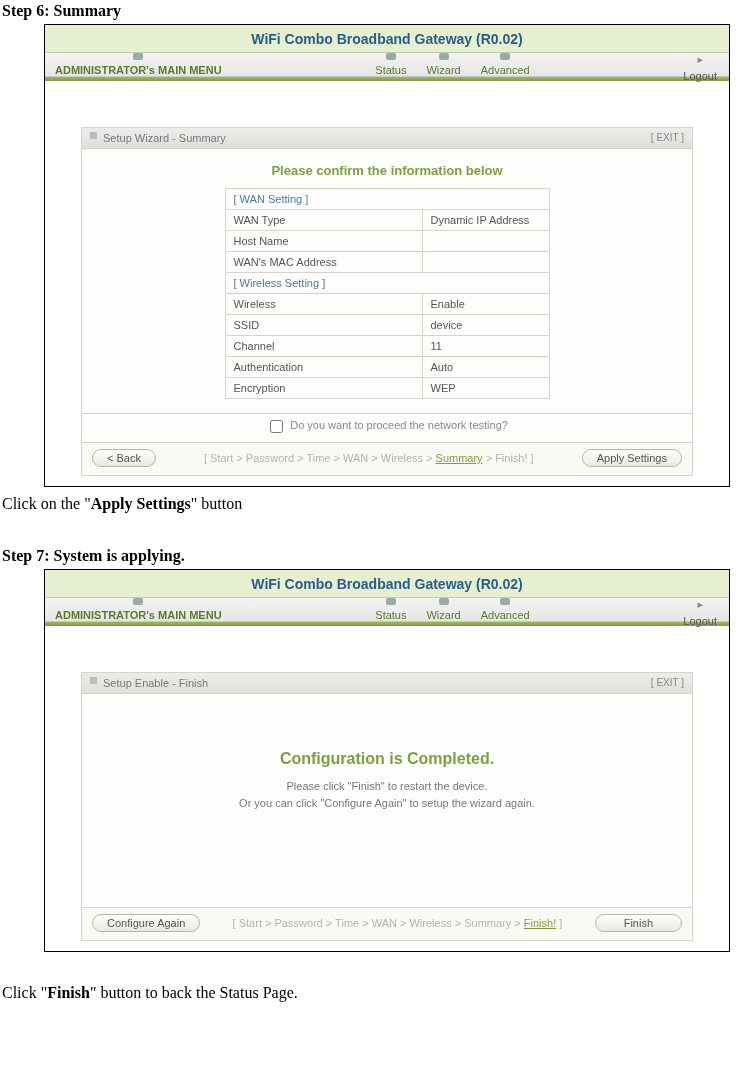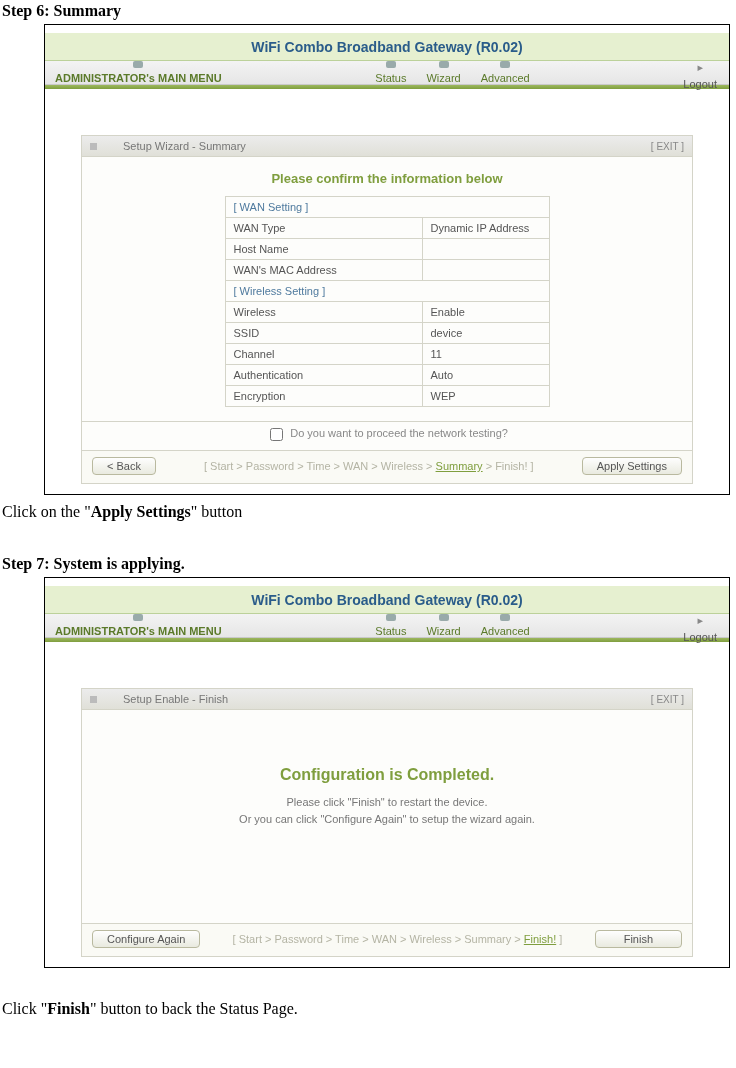--- a/index.html
+++ b/index.html
@@ -27,21 +27,20 @@
     font-size: 11px;
   }
   .ss-title {
     background: #e6f0d0;
     color: #2a5c8a;
     font-weight: bold;
     text-align: center;
     padding: 6px 0 5px;
     font-size: 14px;
     border-bottom: 1px solid #bcd19a;
-    margin-top: 8px;
   }
   .ss-menu {
     display: flex;
     align-items: center;
     background: linear-gradient(#f3f3f3,#e6e6e6);
     border-bottom: 1px solid #c9c9c9;
     height: 23px;
     font-size: 11px;
     color: #5b7a2a;
   }
@@ -76,27 +75,25 @@
     height: 46px;
     background: #fff;
   }
   .panel {
     margin: 0 36px 10px 36px;
     background: #fdfdfb;
     border: 1px solid #d4d4c8;
   }
   .panel-hd {
     display: flex;
-    align-items: center;
     background: linear-gradient(#ececec,#e0e0d8);
     color: #777;
     font-size: 11px;
     padding: 4px 8px;
     border-bottom: 1px solid #d4d4c8;
-    gap: 20px;
   }
   .panel-hd .sq {
     width: 7px; height: 7px; background:#bbb; margin-right:6px;
   }
   .panel-hd .exit {
     margin-left: auto;
     color: #888;
     font-size: 10px;
   }
   .confirm-header {
@@ -133,21 +130,21 @@
   .panel-foot {
     display:flex;
     align-items:center;
     padding: 6px 10px 8px;
     border-top:1px solid #d4d4c8;
     background:#fafaf5;
   }
   .btn {
     background: linear-gradient(#fefefe,#e9eadf);
     border: 1px solid #b9b99f;
-    border-radius: 4px;
+    border-radius: 9px;
     padding: 2px 14px;
     font-size: 11px;
     color: #555;
     cursor: pointer;
     white-space: nowrap;
   }
   .breadcrumbs {
     flex:1;
     text-align:center;
     color:#b4b4a4;

